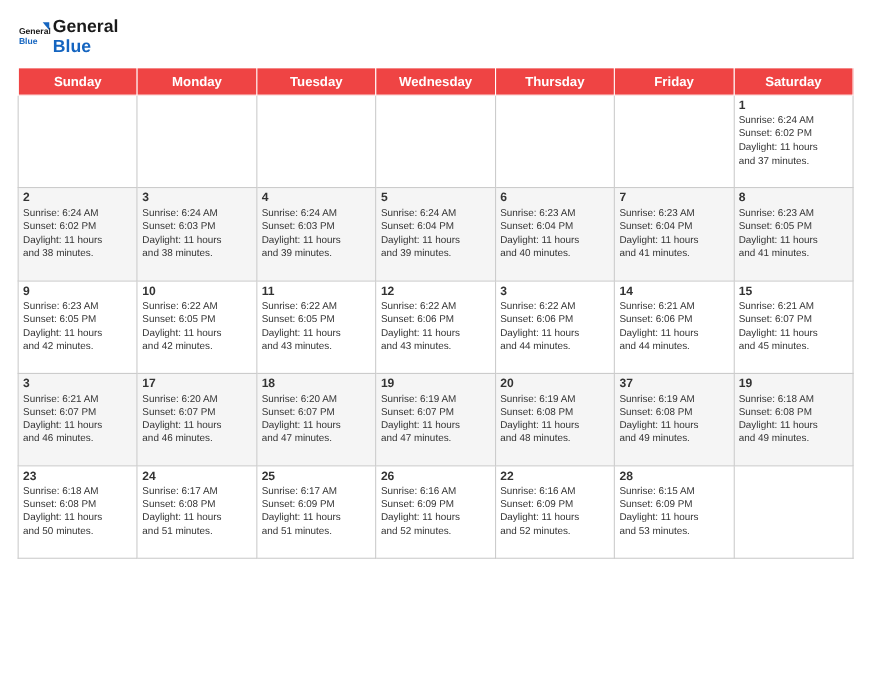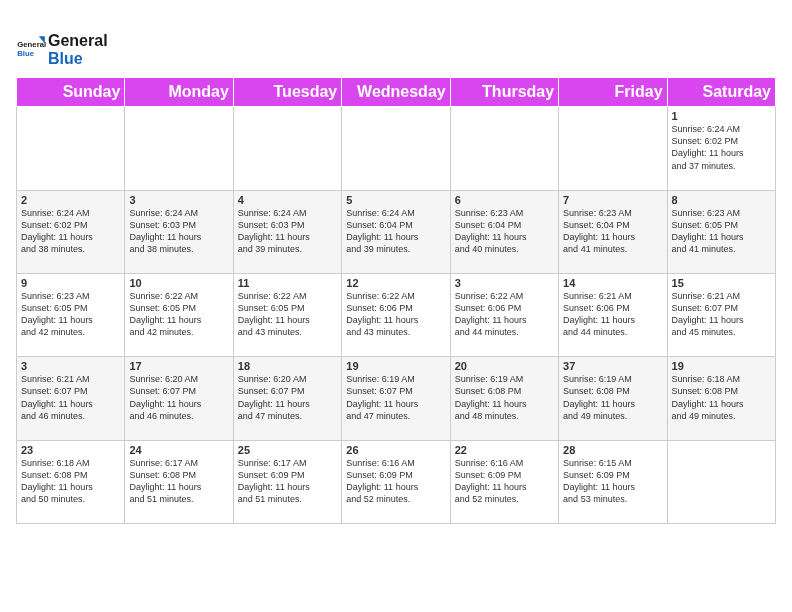--- a/index.html
+++ b/index.html
@@ -9,21 +9,20 @@
       width: 792px;
       height: 612px;
       overflow: hidden;
     }
     .page {
       width: 792px;
       height: 524px;
       padding: 16px;
       display: flex;
       flex-direction: column;
-      margin-top: 16px;
     }
     .header {
       display: flex;
       justify-content: space-between;
       align-items: flex-start;
       margin-bottom: 10px;
     }
     .logo {
       display: flex;
       align-items: center;
@@ -45,26 +44,26 @@
       font-size: 15px;
       color: #333;
     }
     .calendar {
       border-collapse: collapse;
       width: 100%;
       flex: 1;
       table-layout: fixed;
     }
     .calendar th {
-      background: #d946ef;
+      background: #ef4444;
       color: #fff;
-      font-size: 16px;
+      font-size: 12px;
       font-weight: bold;
       padding: 5px 4px;
-      text-align: right;
+      text-align: center;
       border: 1px solid #fff;
     }
     .calendar td {
       border: 1px solid #ccc;
       vertical-align: top;
       padding: 3px 4px;
       font-size: 9.5px;
       color: #333;
       height: 80px;
       background: #fff;

